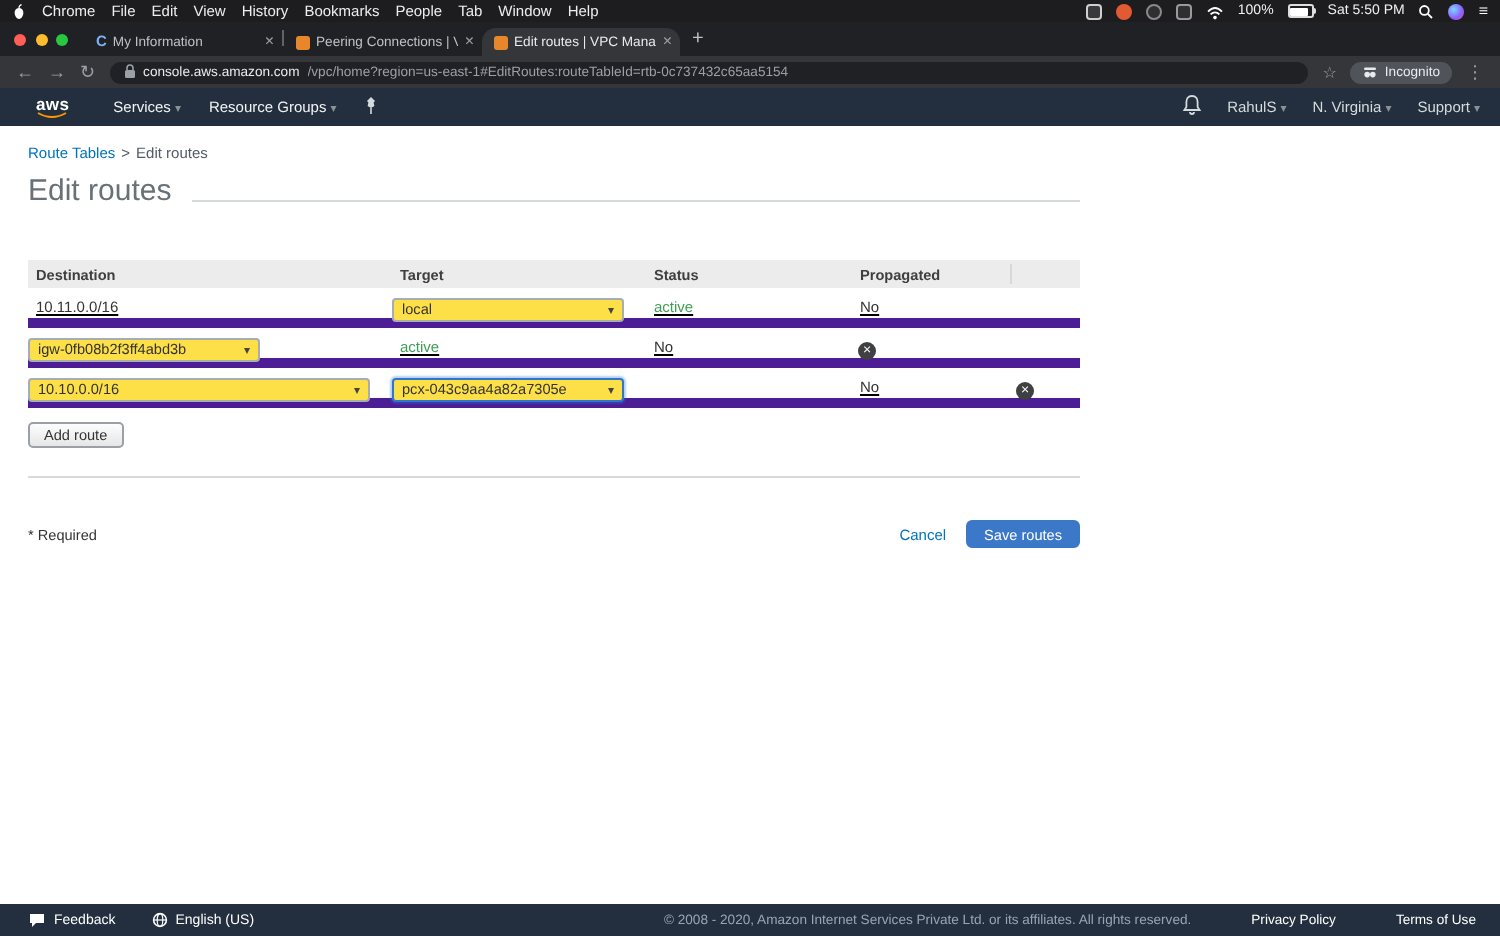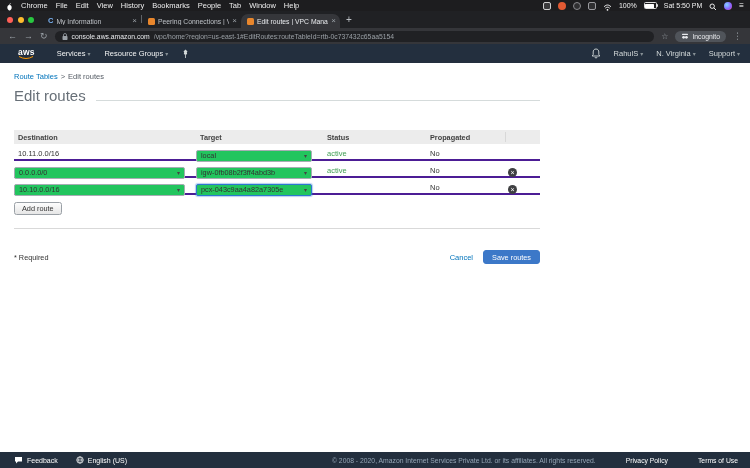--- a/index.html
+++ b/index.html
@@ -67,24 +67,24 @@
   .breadcrumb .sep{margin:0 3px;color:#545b64;}
   .title-row{display:flex;align-items:flex-end;width:526px;margin-top:7px;}
   .page-title{font-size:15px;font-weight:400;color:#687078;margin:0;line-height:16px;}
   .title-line{flex:1;height:1px;background:#d5dbdb;margin-left:10px;margin-bottom:3px;}
 
   .route-table{width:526px;margin-top:26px;}
   .grid{display:grid;grid-template-columns:182px 127px 103px 79px 35px;align-items:center;}
   .thead{height:14px;background:var(--header-gray);}
   .thead .th{font-size:7.3px;font-weight:bold;color:#3f3f3f;padding-left:4px;}
   .thead .th.actions{border-left:1px solid #d8d8d8;height:10px;}
-  .trow{height:15px;border-bottom:2px solid #4c1d95;}
+  .trow{height:15px;border-bottom:5px solid #4c1d95;text-decoration:underline;}
   .cell-text{font-size:7.5px;color:#333;padding-left:4px;}
   .status-active{font-size:7.5px;color:var(--status-green);padding-left:4px;}
-  .select{display:inline-flex;align-items:center;justify-content:space-between;height:12px;background:#22c55e;border:1px solid #a6adb3;border-radius:2px;padding:0 4px;box-sizing:border-box;}
+  .select{display:inline-flex;align-items:center;justify-content:space-between;height:12px;background:#fde047;border:1px solid #a6adb3;border-radius:2px;padding:0 4px;box-sizing:border-box;}
   .select .val{font-size:7.3px;color:#333;white-space:nowrap;overflow:hidden;}
   .select .caret{font-size:6px;color:#444;margin-left:3px;}
   .select.dest{width:171px;}
   .select.target{width:116px;}
   .select.focused{border:1px solid var(--focus-blue);box-shadow:0 0 1px 1px rgba(46,119,208,0.35);}
   .remove-btn{width:9px;height:9px;border-radius:50%;background:#3f4042;color:#fff;font-size:7px;line-height:9px;text-align:center;display:inline-block;margin-left:3px;}
 
   .add-route{margin-top:7px;height:13px;padding:0 7px;background:linear-gradient(#fdfdfd,#e6e6e6);border:1px solid #9aa0a6;border-radius:2.5px;font-size:7.3px;color:#333;font-family:"Liberation Sans",sans-serif;}
   .divider{width:526px;height:1px;background:#d9d9d9;margin-top:13px;}
   .actions-row{width:526px;display:flex;align-items:center;margin-top:21px;}
@@ -244,24 +244,20 @@
         <span><span class="select target">
               <span class="val">local</span>
               <span class="caret">▾</span>
             </span></span>
         <span class="status-active">active</span>
         <span class="cell-text">No</span>
         <span></span>
       </div>
 
       <div class="trow grid">
-        <span><span class="select dest">
-              <span class="val">0.0.0.0/0</span>
-              <span class="caret">▾</span>
-            </span></span>
         <span><span class="select target">
               <span class="val">igw-0fb08b2f3ff4abd3b</span>
               <span class="caret">▾</span>
             </span></span>
         <span class="status-active">active</span>
         <span class="cell-text">No</span>
         <span><span class="remove-btn">×</span></span>
       </div>
 
       <div class="trow grid">

